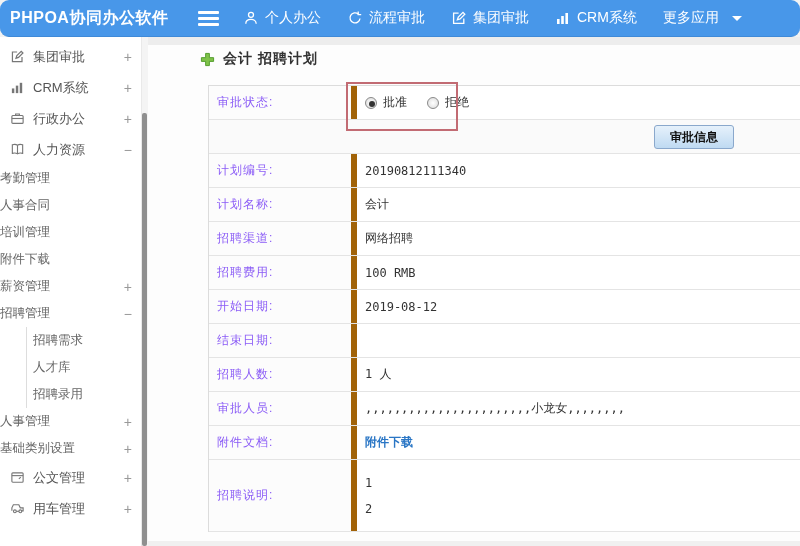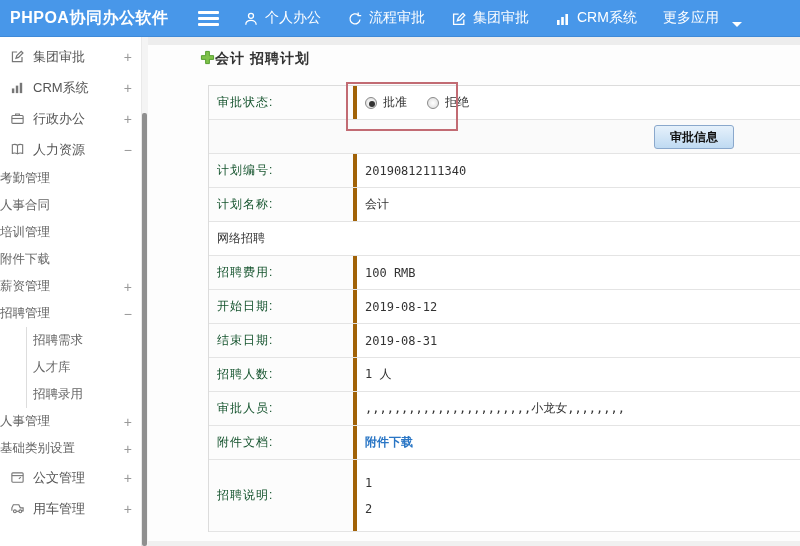--- a/index.html
+++ b/index.html
@@ -1,26 +1,26 @@
 <!DOCTYPE html>
 <html style="--navbar: #4897e9; --annotation: #c26b73; --link: #2a76c5; --button_border: #8aa8cc;"><head>
 <meta charset="utf-8">
 <style>
   * { box-sizing: border-box; margin: 0; padding: 0; }
   html,body { width:800px; height:546px; overflow:hidden; }
   body { position:relative; font-family:"Liberation Sans","DejaVu Sans",sans-serif; background:#f3f3f3; }
 
   
   .navbar { position:absolute; top:0; left:0; width:800px; height:37px; background:var(--navbar,#4897e9);
-            border-bottom:1px solid #3f8ad8; display:flex; align-items:center; color:#fff; z-index:10; }
+            border-bottom:1px solid #3f8ad8; display:flex; align-items:center; color:#fff; z-index:10;border-radius:9px; }
   .logo { width:152px; padding-left:10px; font-size:16px; font-weight:bold; letter-spacing:.5px; white-space:nowrap; }
   .hamburger { margin-left:46px; width:21px; display:flex; flex-direction:column; gap:3px; cursor:pointer; }
   .hamburger i { display:block; height:3px; background:#fff; border-radius:1px; }
   .nav-items { display:flex; margin-left:24px; gap:26px; font-size:14px; align-items:center; }
-  .nav-item { display:flex; align-items:flex-end; gap:6px; cursor:pointer; white-space:nowrap; }
+  .nav-item { display:flex; align-items:center; gap:6px; cursor:pointer; white-space:nowrap; }
   .nicon svg { width:16px; height:16px; display:block; }
   .caret { width:0; height:0; border-left:5px solid transparent; border-right:5px solid transparent;
            border-top:5px solid #fff; margin-left:7px; }
 
   
   .sidebar { position:absolute; top:37px; left:0; width:148px; height:509px; background:#fff; overflow:hidden; }
   .sb-track { position:absolute; top:0; right:0; width:7px; height:100%; background:#f4f4f4; border-left:1px solid #e9e9e9; }
   .sb-thumb { position:absolute; top:76px; right:1px; width:5px; height:433px; background:#8f8f8f; border-radius:2px; cursor:pointer; }
   .sb-list { padding-top:4px; }
   .sb-item { position:relative; display:flex; align-items:center; color:#555; cursor:pointer; }
@@ -28,30 +28,30 @@
   .sb-item.l1 .sicon { color:#777; display:flex; }
   .sb-item.l1 .sicon svg { width:15px; height:15px; }
   .sb-item.l2 { height:27px; font-size:12.5px; color:#666; }
   .sb-item.l3 { height:27px; margin-left:26px; padding-left:6px; border-left:1px solid #ddd; font-size:12.5px; color:#666; }
   .sb-toggle { position:absolute; right:16px; color:#999; font-size:14px; }
 
   
   .content { position:absolute; top:37px; left:148px; width:652px; height:509px; background:#fdfdfd; }
   .strip-top { position:absolute; top:0; left:0; width:100%; height:8px; background:#ededed; }
   .strip-bottom { position:absolute; bottom:0; left:0; width:100%; height:5px; background:#f0f0f0; }
-  .breadcrumb { position:absolute; top:13px; left:52px; display:flex; align-items:flex-start; }
+  .breadcrumb { position:absolute; top:13px; left:52px; display:flex; align-items:center; gap:8px; }
   .plus { display:flex; } .plus svg { width:15px; height:15px; }
   .crumb-title { font-size:14px; font-weight:bold; color:#333; letter-spacing:1px; }
 
   .form-table { position:absolute; left:60px; top:48px; width:592px; background:#fff;
                 border-top:1px solid #dcdcdc; border-left:1px solid #dcdcdc; }
   .trow { display:flex; border-bottom:1px solid #e4e4e4; height:34px; }
   .trow.tall { height:72px; }
-  .tlabel { width:148px; flex:none; background:#fcfcfc; border-right:4px solid #a16207;
-            display:flex; align-items:center; padding-left:8px; font-size:12px; color:#14532d; letter-spacing:1px; }
+  .tlabel { width:148px; flex:none; background:#fcfcfc; border-right:6px solid #a16207;
+            display:flex; align-items:center; padding-left:8px; font-size:12px; color:#8b5cf6; letter-spacing:1px; }
   .tvalue { flex:1; display:flex; align-items:center; padding-left:8px; font-size:12px; color:#333;
             font-family:"DejaVu Sans Mono","Liberation Sans",sans-serif; overflow:hidden; white-space:nowrap; }
   .trow.tall .tvalue { flex-direction:column; align-items:flex-start; justify-content:center; gap:12px; }
   .btn-row { position:relative; height:34px; background:#fafafa; border-bottom:1px solid #e4e4e4; }
   .approve-btn { position:absolute; right:66px; top:5px; height:24px; padding:0 15px; font-size:12px; font-weight:bold;
                  color:#111; background:linear-gradient(#e6f1fb,#bfdaf2); border:1px solid var(--button_border,#8aa8cc);
                  border-radius:3px; cursor:pointer; font-family:"Liberation Sans",sans-serif; }
   .radio-group { display:flex; gap:20px; align-items:center; }
   .radio-opt { display:flex; align-items:center; gap:6px; font-size:12px; color:#333; cursor:pointer;
                font-family:"Liberation Sans",sans-serif; }
@@ -264,41 +264,39 @@
             <span>20190812111340</span>
           </div>
         </div>
         <div class="trow">
           <div class="tlabel">计划名称:</div>
           <div class="tvalue">
             <span>会计</span>
           </div>
         </div>
         <div class="trow">
+          <div class="tlabel">招聘渠道:</div>
           <div class="tvalue">
             <span>网络招聘</span>
           </div>
         </div>
         <div class="trow">
           <div class="tlabel">招聘费用:</div>
           <div class="tvalue">
             <span>100 RMB</span>
           </div>
         </div>
         <div class="trow">
           <div class="tlabel">开始日期:</div>
           <div class="tvalue">
             <span>2019-08-12</span>
           </div>
         </div>
         <div class="trow">
           <div class="tlabel">结束日期:</div>
-          <div class="tvalue">
-            <span>2019-08-31</span>
-          </div>
         </div>
         <div class="trow">
           <div class="tlabel">招聘人数:</div>
           <div class="tvalue">
             <span>1 人</span>
           </div>
         </div>
         <div class="trow">
           <div class="tlabel">审批人员:</div>
           <div class="tvalue">

